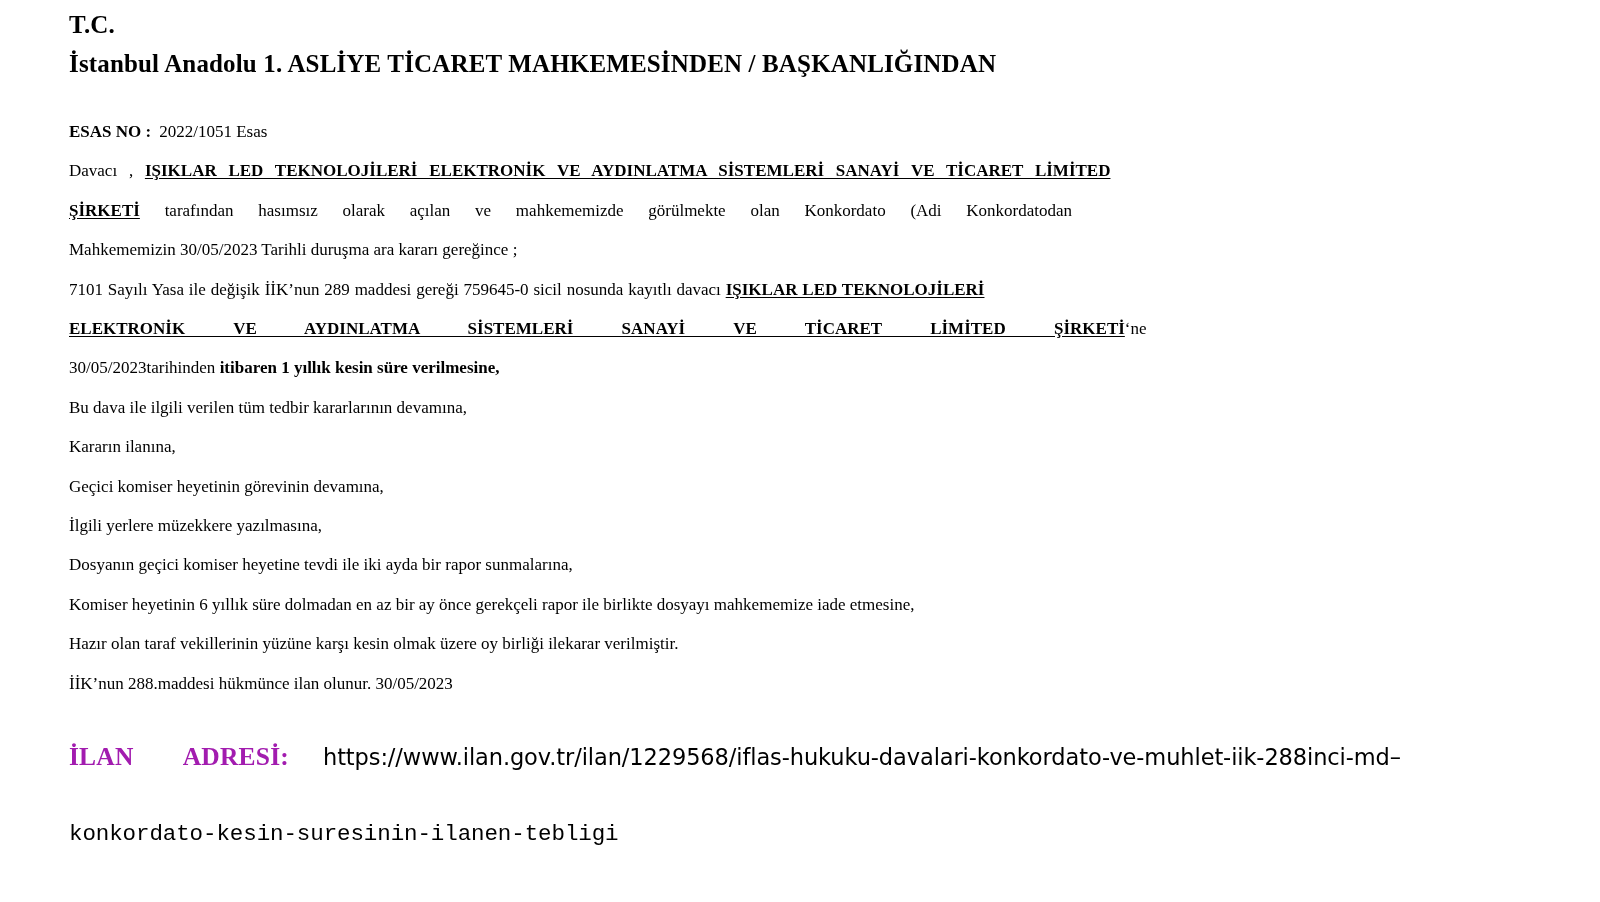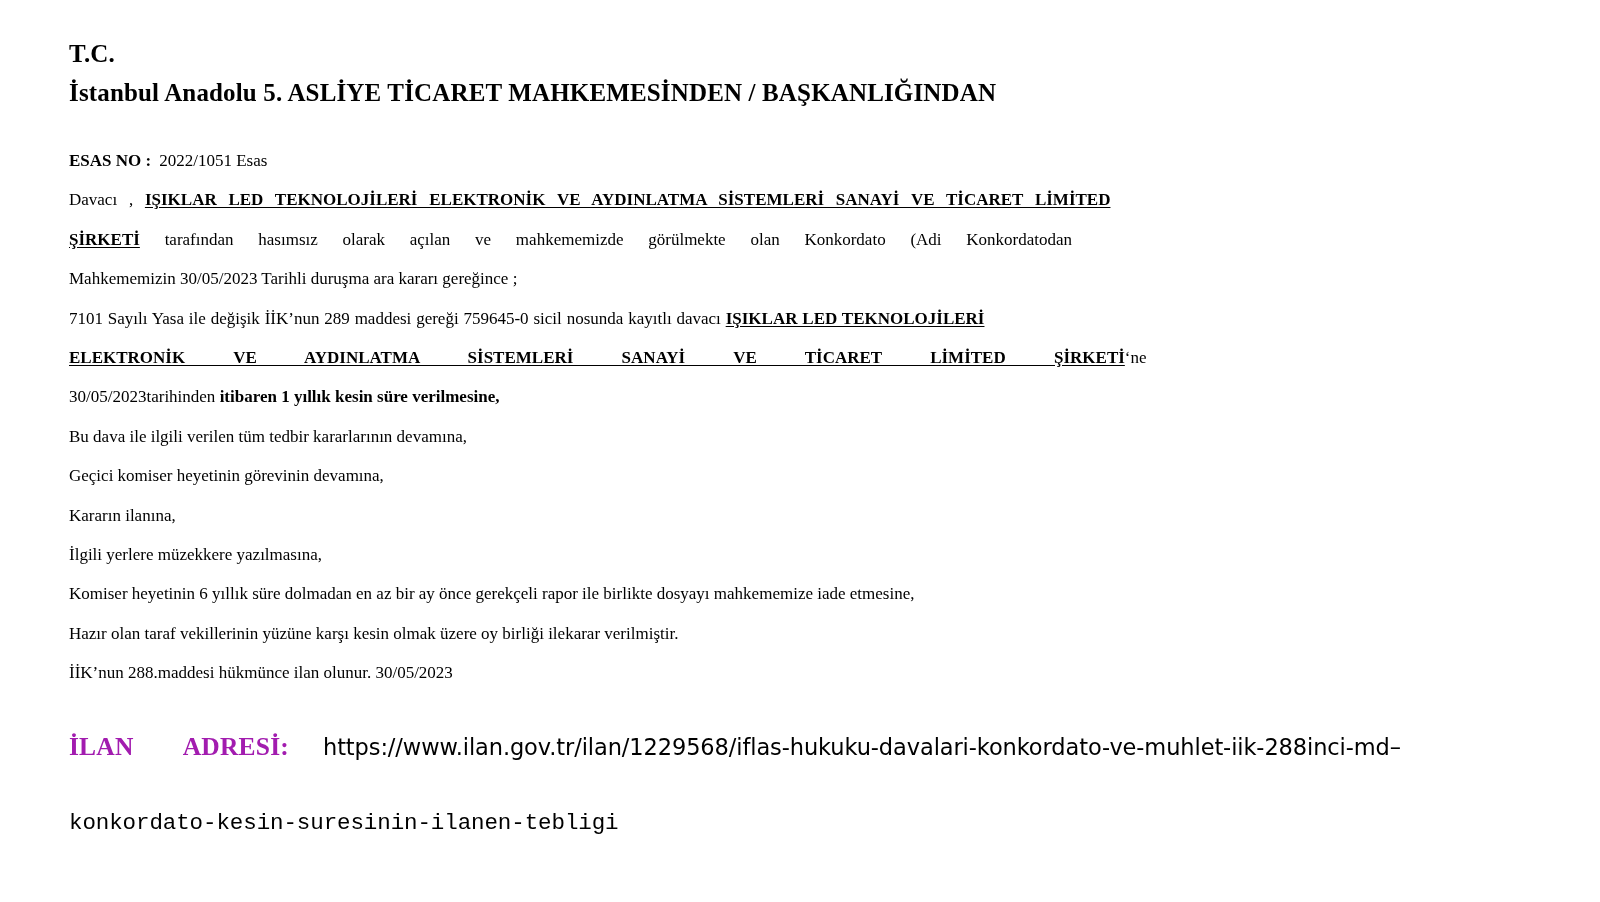--- a/index.html
+++ b/index.html
@@ -13,21 +13,21 @@
     height: 902px;
     overflow: hidden;
     font-family: "Liberation Serif", "DejaVu Serif", serif;
     color: #000000;
     -webkit-font-smoothing: antialiased;
   }
   .page {
     box-sizing: border-box;
     width: 1600px;
     height: 902px;
-    padding: 34px 82px 0 69px;
+    padding: 5px 82px 0 69px;
     position: relative;
   }
 
   .hdr-line {
     font-weight: bold;
     font-size: 25px;
     line-height: 39px;
     letter-spacing: 0.1px;
     white-space: nowrap;
   }
@@ -85,21 +85,21 @@
     margin-top: 36px;
   }
   .sp { display: inline-block; }
 </style>
 </head>
 <body>
 
 <div class="page">
 
   <div class="hdr-line">T.C.</div>
-  <div class="hdr-line second">İstanbul Anadolu 5. ASLİYE TİCARET MAHKEMESİNDEN / BAŞKANLIĞINDAN</div>
+  <div class="hdr-line second">İstanbul Anadolu 1. ASLİYE TİCARET MAHKEMESİNDEN / BAŞKANLIĞINDAN</div>
 
   <div class="gap-after-header"></div>
 
   <div class="body-line">
     <span class="b">ESAS NO :</span><span class="sp" style="width:8px"></span><span>2022/1051 Esas</span>
   </div>
 
   <div class="body-line just j-p1-l1">
     <span>Davacı , </span><span class="bu">IŞIKLAR LED TEKNOLOJİLERİ ELEKTRONİK VE AYDINLATMA SİSTEMLERİ SANAYİ VE TİCARET LİMİTED</span>
   </div>
@@ -113,23 +113,24 @@
     <span>7101 Sayılı Yasa ile değişik İİK’nun 289 maddesi gereği 759645-0 sicil nosunda kayıtlı davacı </span><span class="bu">IŞIKLAR LED TEKNOLOJİLERİ</span>
   </div>
   <div class="body-line just j-p2-l2">
     <span class="bu">ELEKTRONİK VE AYDINLATMA SİSTEMLERİ SANAYİ VE TİCARET LİMİTED ŞİRKETİ</span><span>‘ne</span>
   </div>
   <div class="body-line just j-p2-l3">
     <span>30/05/2023tarihinden </span><span class="b">itibaren 1 yıllık kesin süre verilmesine,</span>
   </div>
 
   <div class="body-line">Bu dava ile ilgili verilen tüm tedbir kararlarının devamına,</div>
+  <div class="body-line">Kararın ilanına,</div>
   <div class="body-line">Geçici komiser heyetinin görevinin devamına,</div>
-  <div class="body-line">Kararın ilanına,</div>
   <div class="body-line">İlgili yerlere müzekkere yazılmasına,</div>
+  <div class="body-line">Dosyanın geçici komiser heyetine tevdi ile iki ayda bir rapor sunmalarına,</div>
   <div class="body-line">Komiser heyetinin 6 yıllık süre dolmadan en az bir ay önce gerekçeli rapor ile birlikte dosyayı mahkememize iade etmesine,</div>
   <div class="body-line">Hazır olan taraf vekillerinin yüzüne karşı kesin olmak üzere oy birliği ilekarar verilmiştir.</div>
   <div class="body-line">İİK’nun 288.maddesi hükmünce ilan olunur. 30/05/2023</div>
 
   <div class="gap-before-ilan"></div>
 
   <div class="ilan-line">
     <span class="ilan-label">İLAN ADRESİ:</span><span class="url-pad"></span><span class="url">https://www.ilan.gov.tr/ilan/1229568/iflas-hukuku-davalari-konkordato-ve-muhlet-iik-288inci-md–</span>
   </div>
   <div class="url-line2">konkordato-kesin-suresinin-ilanen-tebligi</div>

